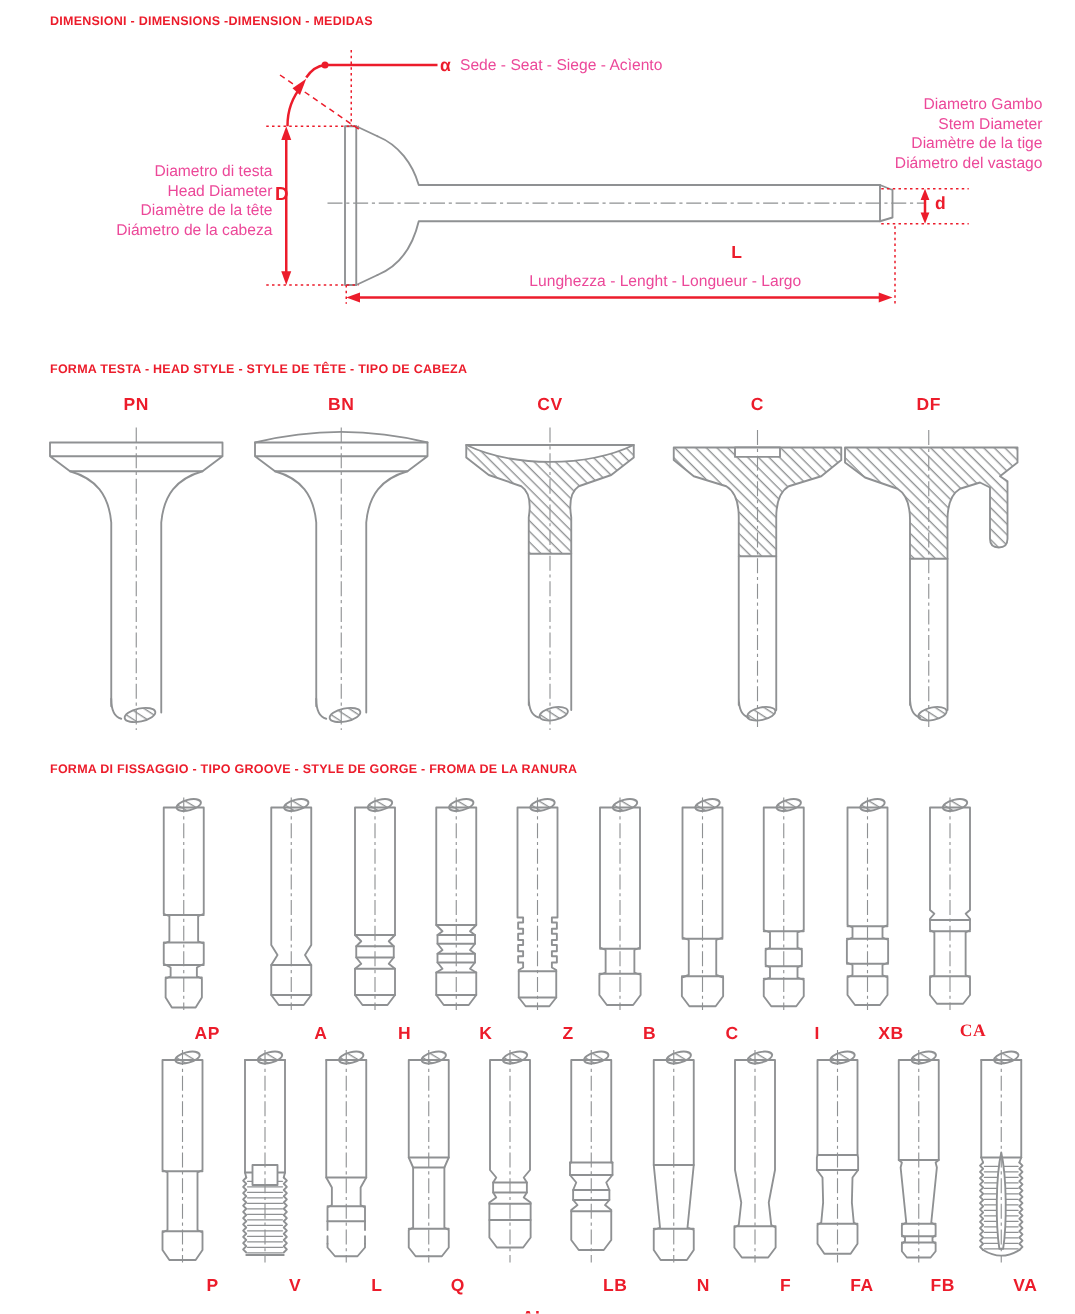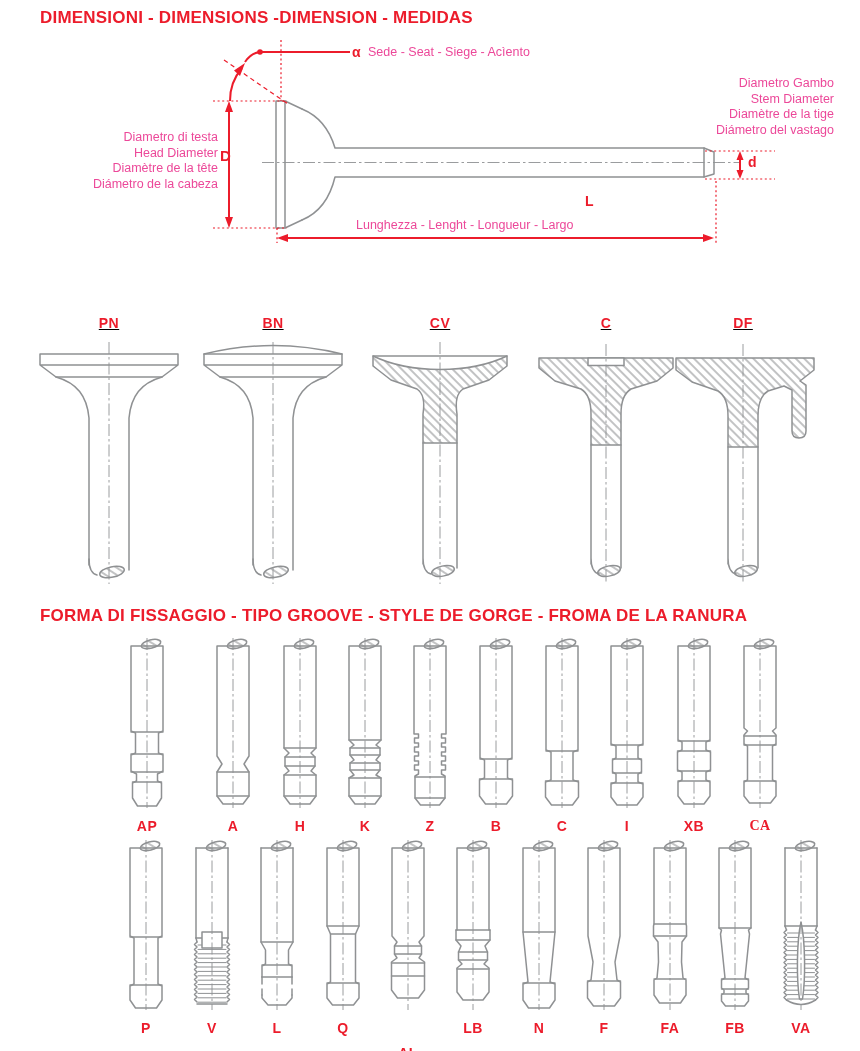--- a/index.html
+++ b/index.html
@@ -1,26 +1,26 @@
 <!DOCTYPE html>
 <html><head>
 <meta charset="utf-8">
 <style>
   html,body{margin:0;padding:0;background:#fff;}
   .page{position:relative;width:860px;height:1051px;background:#fff;overflow:hidden;
         font-family:"Liberation Sans",sans-serif;}
   .abs{position:absolute;}
-  .sec-title{position:absolute;left:40px;font-weight:bold;font-size:17px;line-height:18px;
+  .sec-title{position:absolute;left:40px;font-weight:bold;font-size:10px;line-height:18px;
              color:#ec1c2b;letter-spacing:.2px;white-space:nowrap;}
   .ann{position:absolute;font-size:12.5px;line-height:15.5px;color:#ec4899;white-space:nowrap;}
   .ann.right{text-align:right;}
   .dim-letter{position:absolute;font-weight:bold;font-size:15px;color:#ec1c2b;}
   .fig-label{font-weight:bold;font-size:14px;color:#ec1c2b;text-align:center;letter-spacing:.5px;}
-  .head-item{position:absolute;width:150px;display:flex;flex-direction:column;align-items:center;gap:3px;text-decoration:underline;}
-  .stem-item{position:absolute;width:58px;display:flex;flex-direction:column;align-items:center;gap:8px;}
+  .head-item{position:absolute;width:150px;display:flex;flex-direction:column;align-items:center;gap:3px;}
+  .stem-item{position:absolute;width:58px;display:flex;flex-direction:column;align-items:flex-end;gap:8px;}
   .art{stroke:#8f9193;stroke-width:1.5;stroke-linejoin:round;stroke-linecap:round;}
   .thin{stroke:#8f9193;stroke-width:1;}
   .cline{stroke:#8f9193;stroke-width:.9;fill:none;stroke-dasharray:12 3 2.5 3;}
   .dashedln{stroke-dasharray:7 5;}
   .rdot{stroke:#ec1c2b;stroke-width:1.2;fill:none;stroke-dasharray:2 2.6;}
   .rdash{stroke:#ec1c2b;stroke-width:1.2;fill:none;stroke-dasharray:4.5 3.5;}
   .rsolid{stroke:#ec1c2b;stroke-width:2;fill:none;}
   .rfill{fill:#ec1c2b;stroke:none;}
 </style>
 </head>
@@ -78,22 +78,23 @@
   <div class="ann right" style="right:642px;top:130px">
     <div>Diametro di testa</div>
     <div>Head Diameter</div>
     <div>Diamètre de la tête</div>
     <div>Diámetro de la cabeza</div>
   </div>
 
   <div class="dim-letter" style="left:220px;top:147px">D</div>
   <div class="dim-letter" style="left:748px;top:154px;font-size:14px">d</div>
   <div class="dim-letter" style="left:585px;top:193px;font-size:14px">L</div>
-  <div class="ann" style="left:356px;top:218px;width:285px;text-align:left">Lunghezza - Lenght - Longueur - Largo</div>
-
+  <div class="ann" style="left:356px;top:218px;width:285px;text-align:right">Lunghezza - Lenght - Longueur - Largo</div>
+
+  <div class="sec-title" style="top:287px">FORMA TESTA - HEAD STYLE - STYLE DE TÊTE - TIPO DE CABEZA</div>
 
   <div class="head-item" style="left:34px;top:315px">
     <div class="fig-label">PN</div>
     <svg width="150" height="255" viewBox="0 0 150 255">
       <g class="art" fill="none">
         <path d="M6 20 H144 M6 31 H144 M6 20 V31 M144 20 V31 M6 31 L22 43 M144 31 L128 43 M22 43 H128"></path>
         <path d="M22 43 C43 49 53 62 55 84 L55 231 M128 43 C107 49 97 62 95 84 L95 236"></path>
         <path d="M55 225 Q55 239 63 241"></path>
       </g>
       <path class="cline" d="M75 8 V250"></path>

